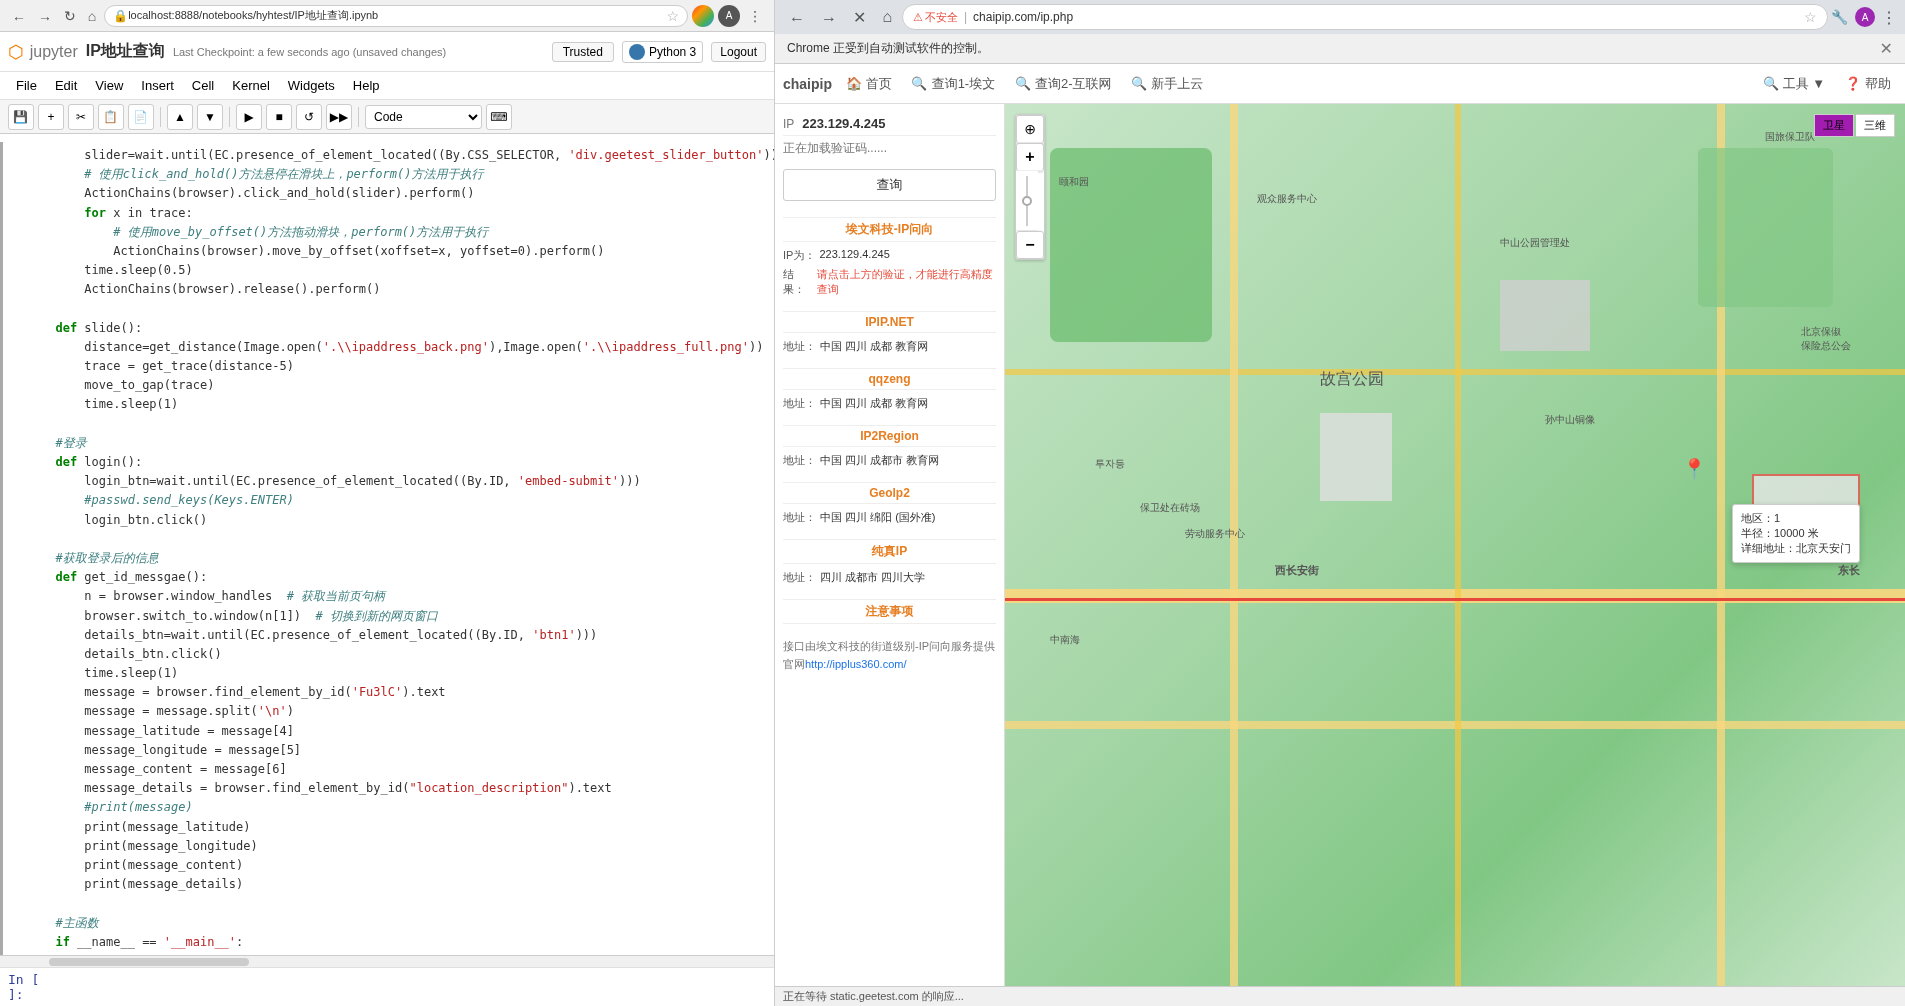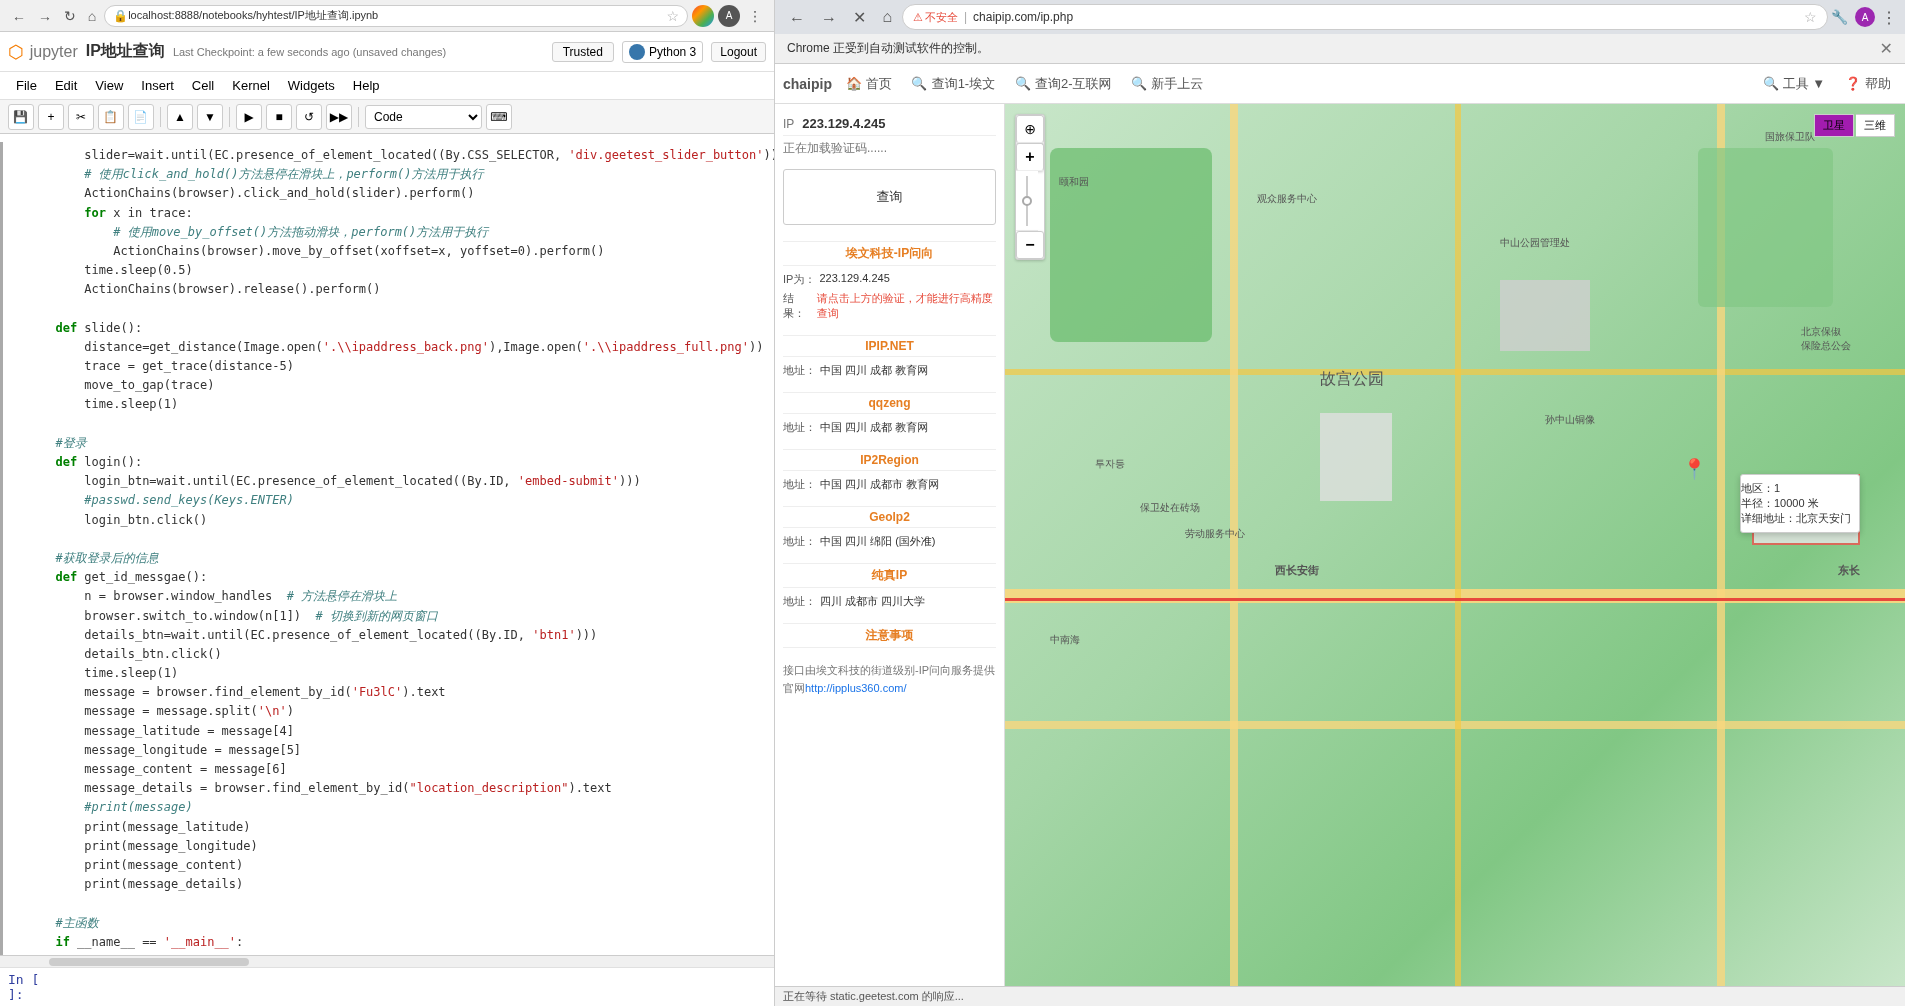--- a/index.html
+++ b/index.html
@@ -75,21 +75,21 @@
 
     
     .main-content { display: flex; flex: 1; overflow: hidden; }
 
     
     .info-panel { width: 230px; background: #fff; border-right: 1px solid #ddd; display: flex; flex-direction: column; padding: 8px; overflow-y: auto; font-size: 13px; }
     .ip-row { display: flex; align-items: center; gap: 8px; padding: 4px 0; border-bottom: 1px solid #eee; }
     .ip-label { color: #777; font-size: 12px; }
     .ip-value { color: #333; font-weight: bold; }
     .loading-text { color: #777; font-size: 12px; padding: 4px 0; }
-    .query-btn { width: 100%; padding: 18px; background: #fff; border: 1px solid #ccc; border-radius: 3px; cursor: pointer; font-size: 13px; color: #333; margin: 8px 0; }
+    .query-btn { width: 100%; padding: 6px; background: #fff; border: 1px solid #ccc; border-radius: 3px; cursor: pointer; font-size: 13px; color: #333; margin: 8px 0; }
     .stats-row { display: flex; justify-content: space-between; font-size: 11px; color: #777; padding: 4px 0; border-bottom: 1px solid #eee; }
     .stat-item { display: flex; flex-direction: column; align-items: center; }
     .stat-label { color: #999; }
     .stat-value { color: #333; font-weight: bold; }
 
     .promo-box { background: #fff8f0; border: 1px solid #ffcca0; border-radius: 4px; padding: 8px; font-size: 11px; color: #555; line-height: 1.6; margin: 6px 0; text-align: center; }
     .promo-link { color: #e67e22; text-decoration: underline; cursor: pointer; }
 
     .provider-section { margin: 4px 0; }
     .provider-name { color: #e67e22; font-size: 12px; font-weight: bold; text-align: center; border-top: 1px solid #eee; border-bottom: 1px solid #eee; padding: 3px 0; margin: 4px 0; }
@@ -101,21 +101,21 @@
     .map-panel { flex: 1; position: relative; background: #e8f5e9; overflow: hidden; }
 
     
     .map-controls { position: absolute; top: 10px; left: 10px; display: flex; flex-direction: column; gap: 2px; }
     .map-ctrl-btn { width: 28px; height: 28px; background: #fff; border: 1px solid #ccc; border-radius: 3px; cursor: pointer; display: flex; align-items: center; justify-content: center; font-size: 14px; box-shadow: 0 1px 3px rgba(0,0,0,0.2); }
 
     
     .map-type-btns { position: absolute; top: 10px; right: 10px; display: flex; gap: 2px; }
 
     
-    .map-tooltip { position: absolute; background: #fff; border: 1px solid #ccc; border-radius: 3px; padding: 6px 0; font-size: 11px; box-shadow: 0 2px 6px rgba(0,0,0,0.2); }
+    .map-tooltip { position: absolute; background: #fff; border: 1px solid #ccc; border-radius: 3px; padding: 6px 8px; font-size: 11px; box-shadow: 0 2px 6px rgba(0,0,0,0.2); margin-top: 30px; }
 
     
     .status-bar { background: #f0f0f0; border-top: 1px solid #ccc; padding: 2px 8px; font-size: 11px; color: #555; height: 20px; display: flex; align-items: flex-end; }
     .var { color: #333; }
   </style>
 </head>
 <body>
 
 <div class="browser-container">
 
@@ -207,21 +207,21 @@
 <span>    time.sleep(1)</span>
 <span></span>
 <span style="color:#408080;font-style:italic">#登录</span>
 <span style="color:#008000;font-weight:bold">def</span><span> login():</span>
 <span>    login_btn=wait.until(EC.presence_of_element_located((By.ID, </span><span style="color:#ba2121">'embed-submit'</span><span>)))</span>
 <span style="color:#408080;font-style:italic">    #passwd.send_keys(Keys.ENTER)</span>
 <span>    login_btn.click()</span>
 <span></span>
 <span style="color:#408080;font-style:italic">#获取登录后的信息</span>
 <span style="color:#008000;font-weight:bold">def</span><span> get_id_messgae():</span>
-<span>    n = browser.window_handles  </span><span style="color:#408080;font-style:italic"># 方法悬停在滑块上</span>
+<span>    n = browser.window_handles  </span><span style="color:#408080;font-style:italic"># 获取当前页句柄</span>
 <span>    browser.switch_to.window(n[1])  </span><span style="color:#408080;font-style:italic"># 切换到新的网页窗口</span>
 <span>    details_btn=wait.until(EC.presence_of_element_located((By.ID, </span><span style="color:#ba2121">'btn1'</span><span>)))</span>
 <span>    details_btn.click()</span>
 <span>    time.sleep(1)</span>
 <span>    message = browser.find_element_by_id(</span><span style="color:#ba2121">'Fu3lC'</span><span>).text</span>
 <span>    message = message.split(</span><span style="color:#ba2121">'\n'</span><span>)</span>
 <span>    message_latitude = message[4]</span>
 <span>    message_longitude = message[5]</span>
 <span>    message_content = message[6]</span>
 <span>    message_details = browser.find_element_by_id(</span><span style="color:#ba2121">"location_description"</span><span>).text</span>

